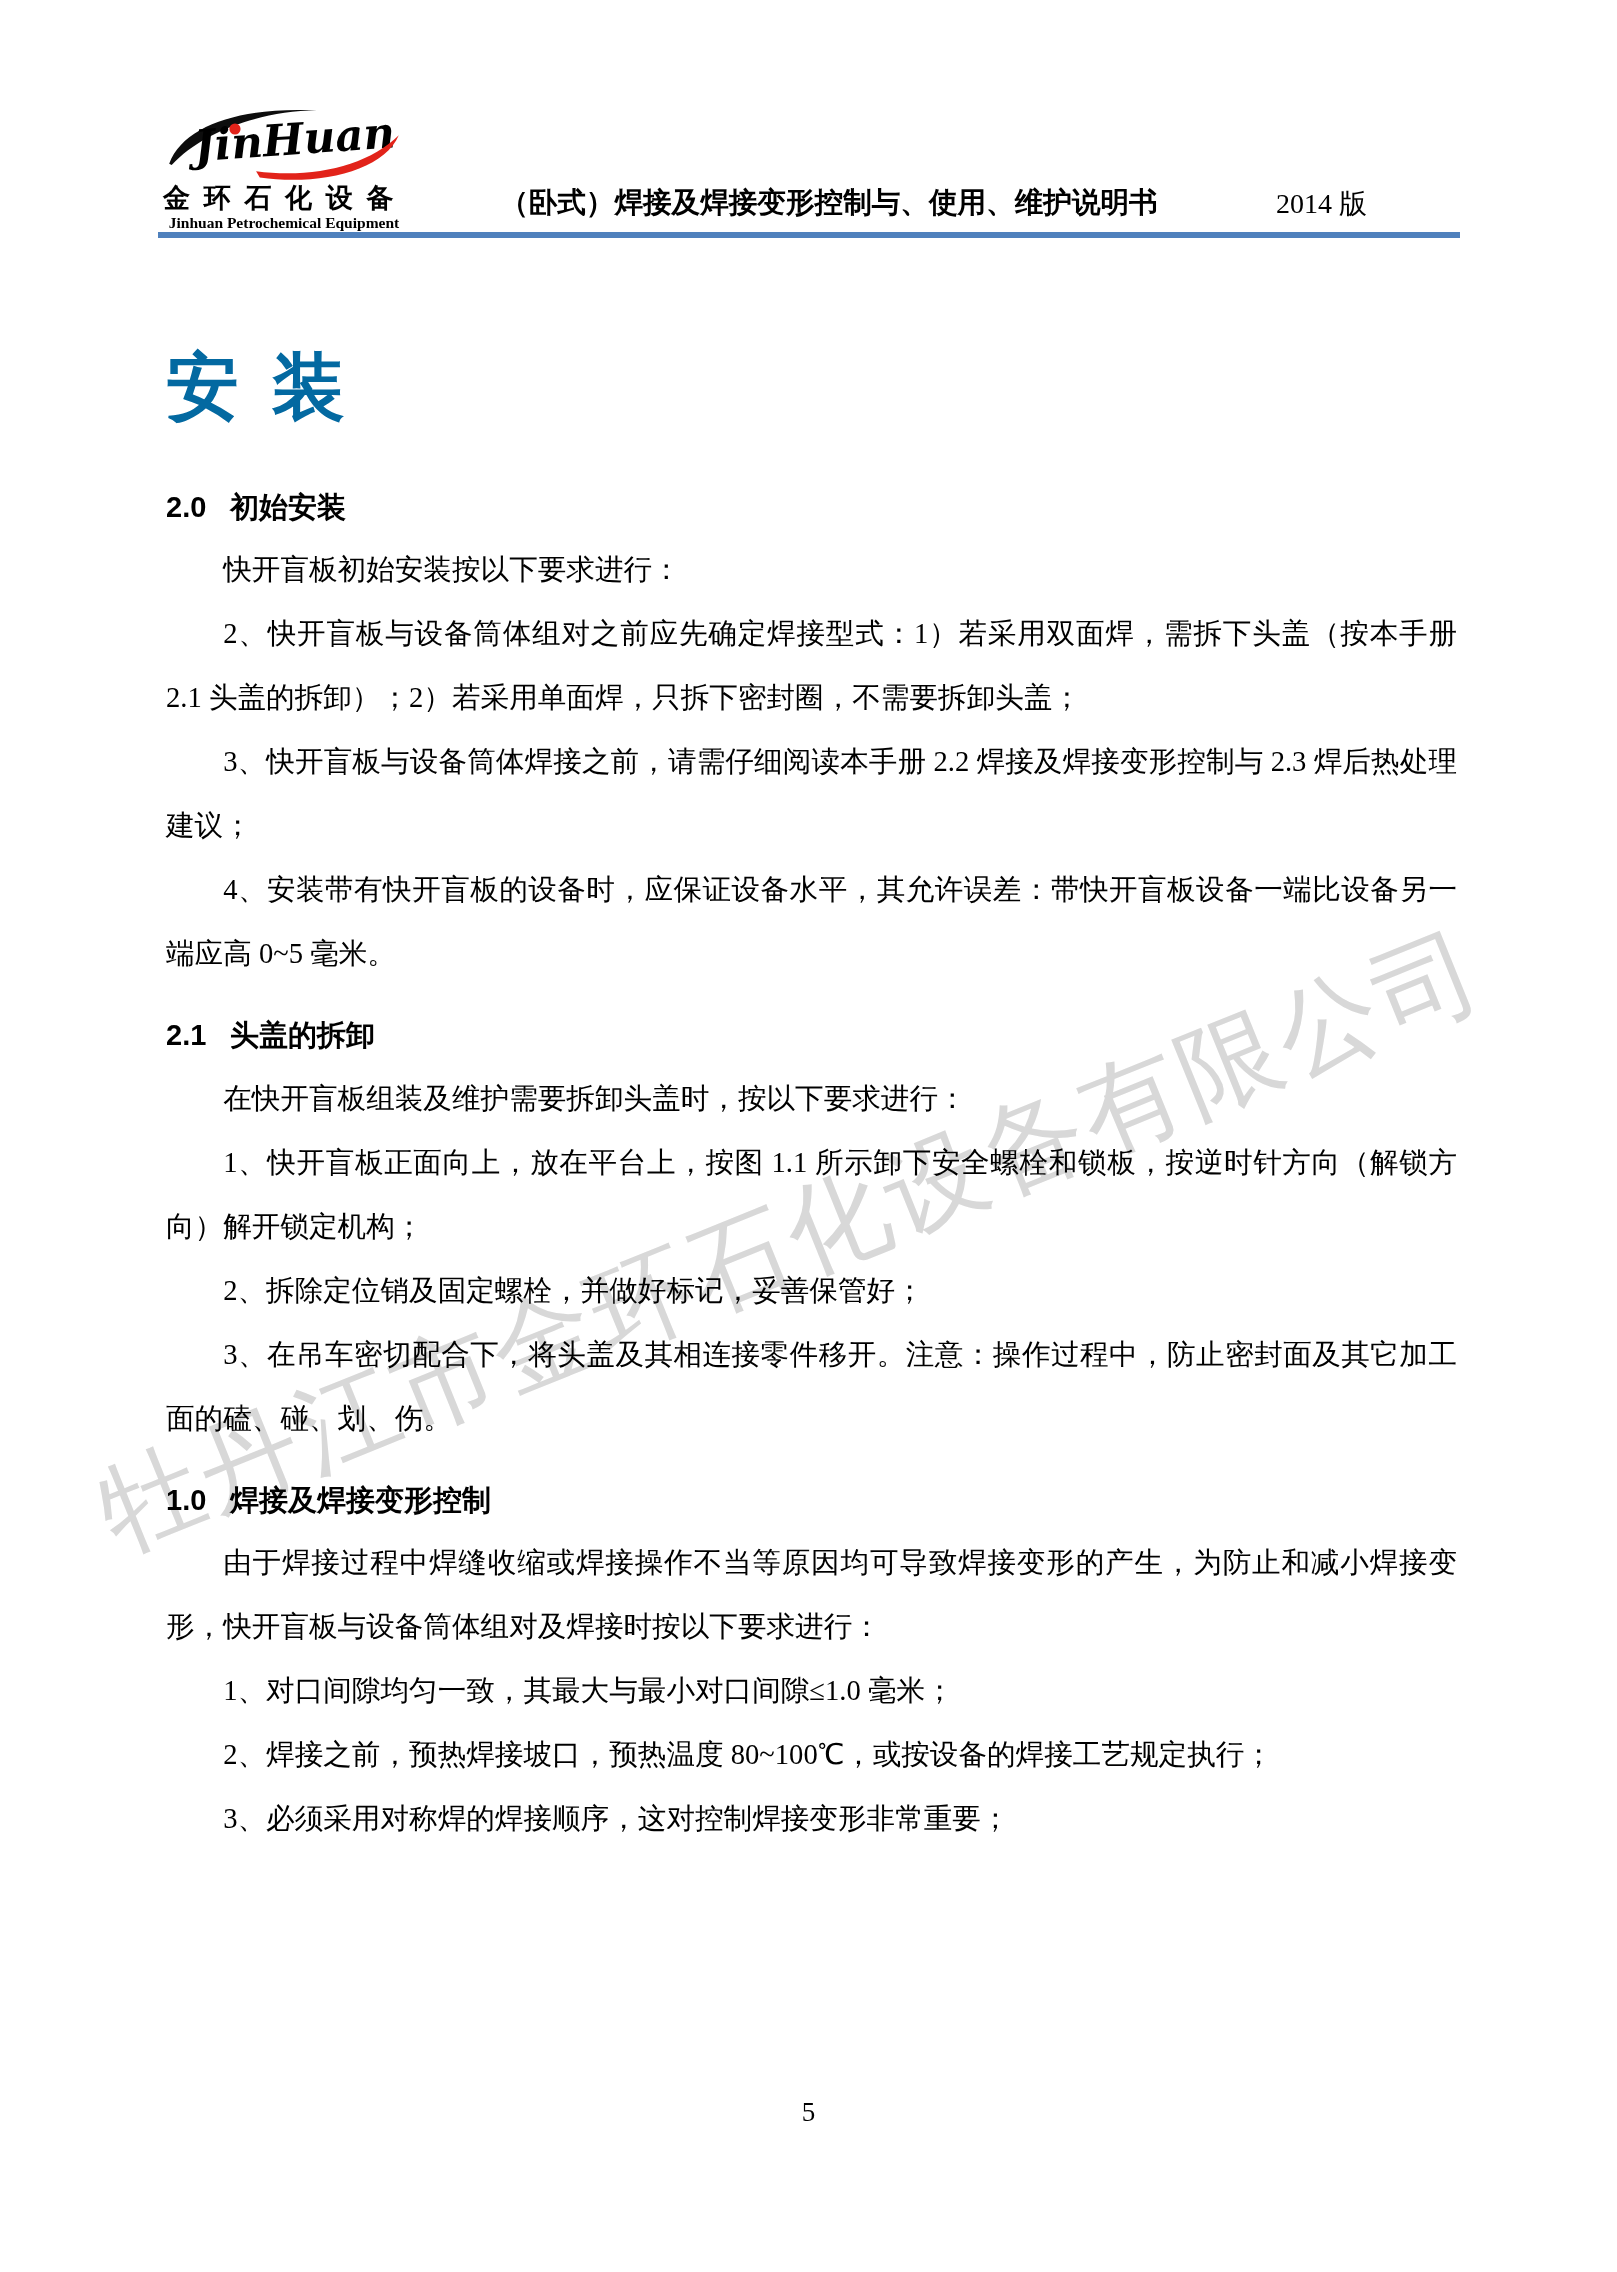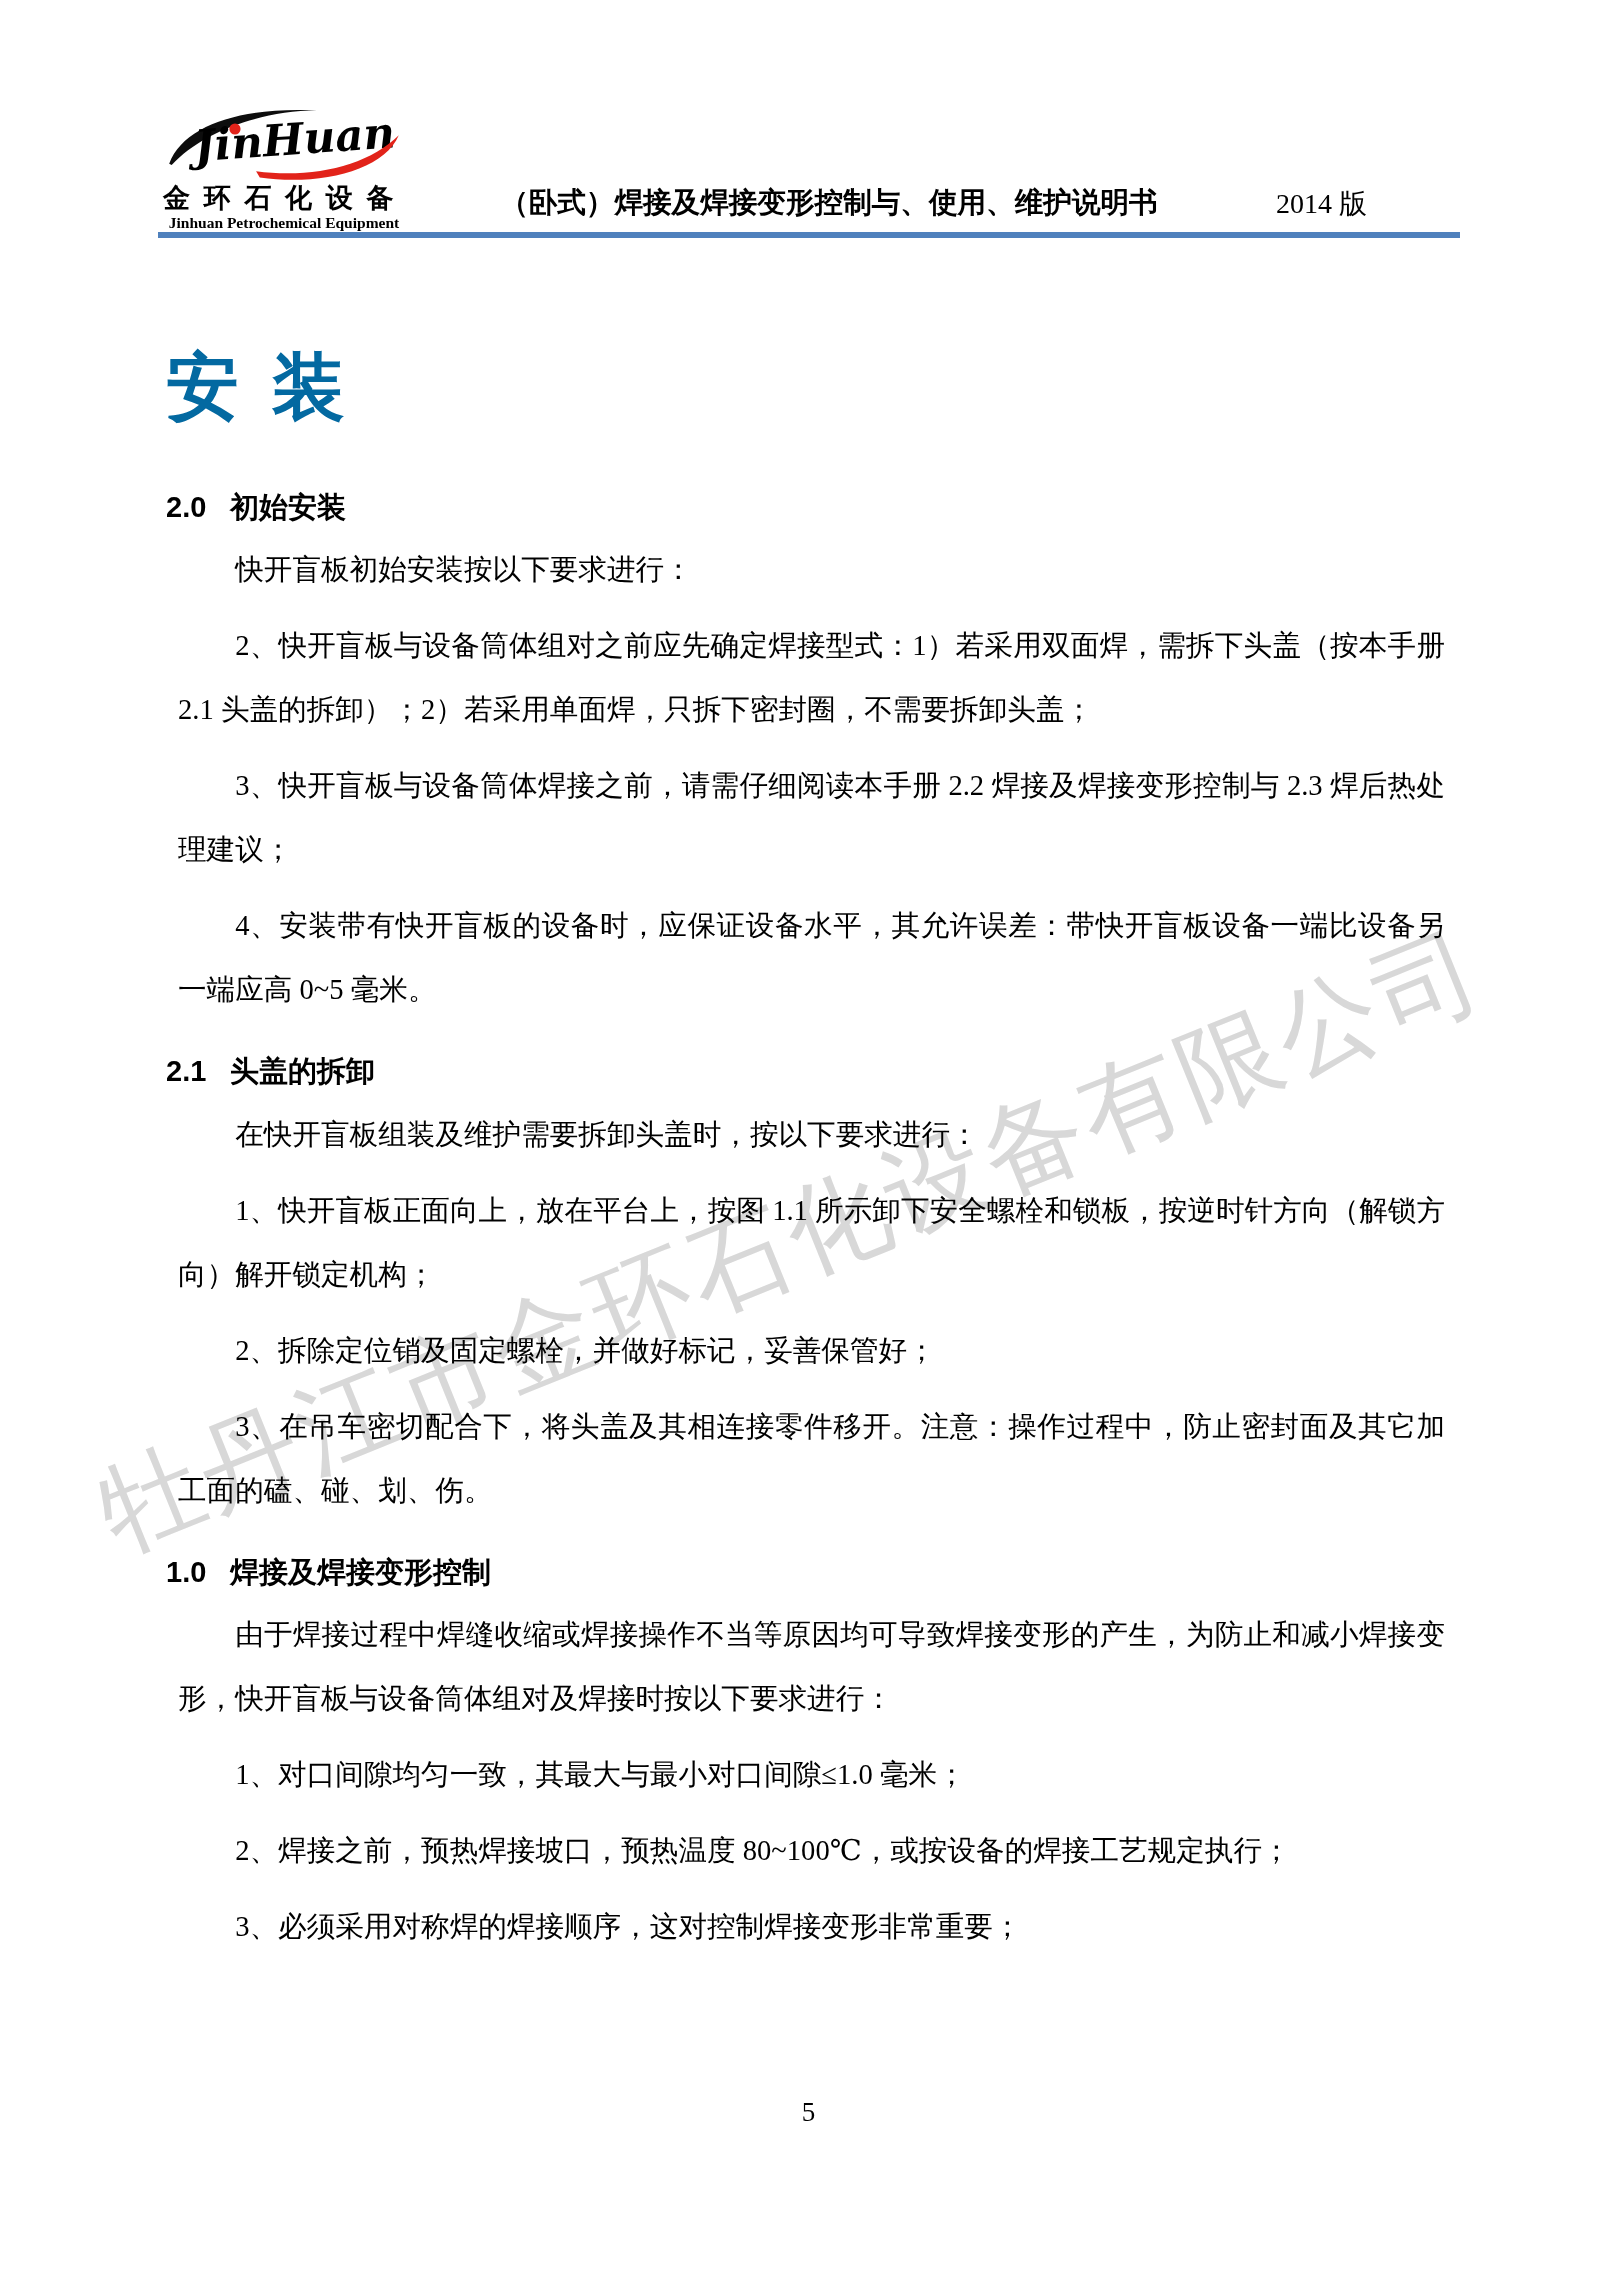--- a/index.html
+++ b/index.html
@@ -107,25 +107,26 @@
   .sec-h{
     margin:31px 0 12.4px 0;
     font-family:"Liberation Sans","DejaVu Sans",sans-serif;
     font-weight:bold;
     font-size:29px;
     line-height:37px;
   }
   .sec-h.first{margin-top:56px;}
   .sec-h .sec-t{margin-left:23.6px;text-align:center;}
   .para{
-    margin:12px;
+    margin:0;
     font-size:28.6px;
     line-height:64px;
     text-indent:2em;
     text-align:justify;
+    font-family:Liberation Serif, serif;
   }
 
   
   .page-number{
     position:absolute;
     left:0;
     top:2097px;
     width:100%;
     text-align:center;
     font-size:27px;

